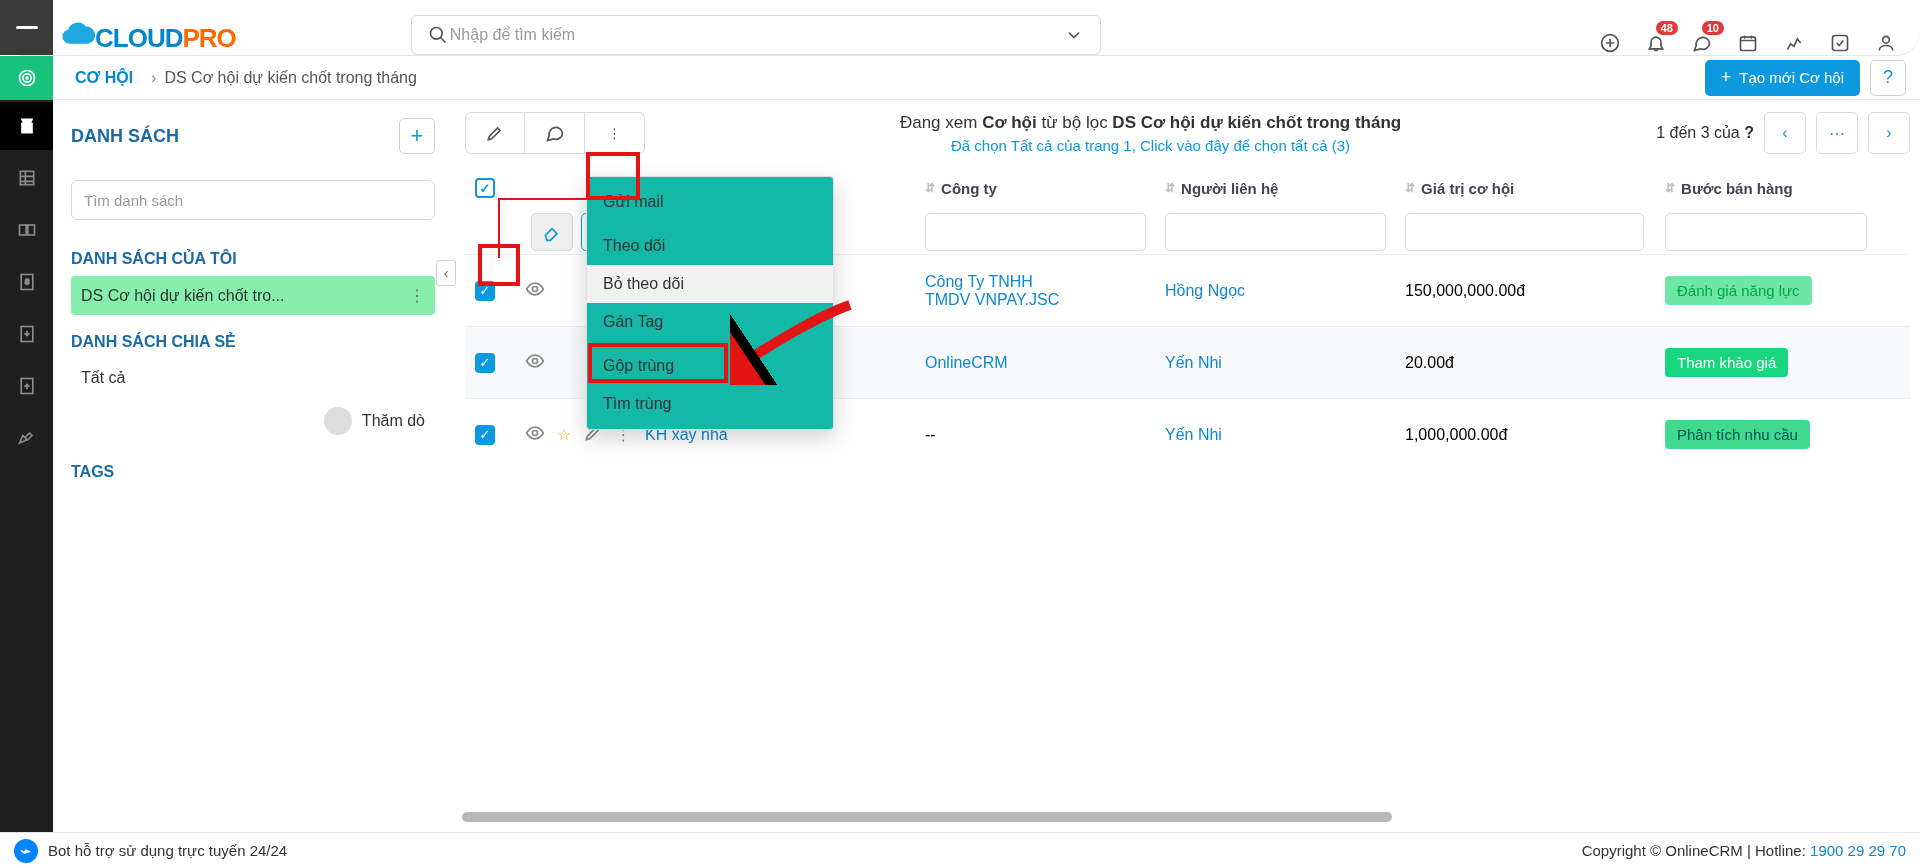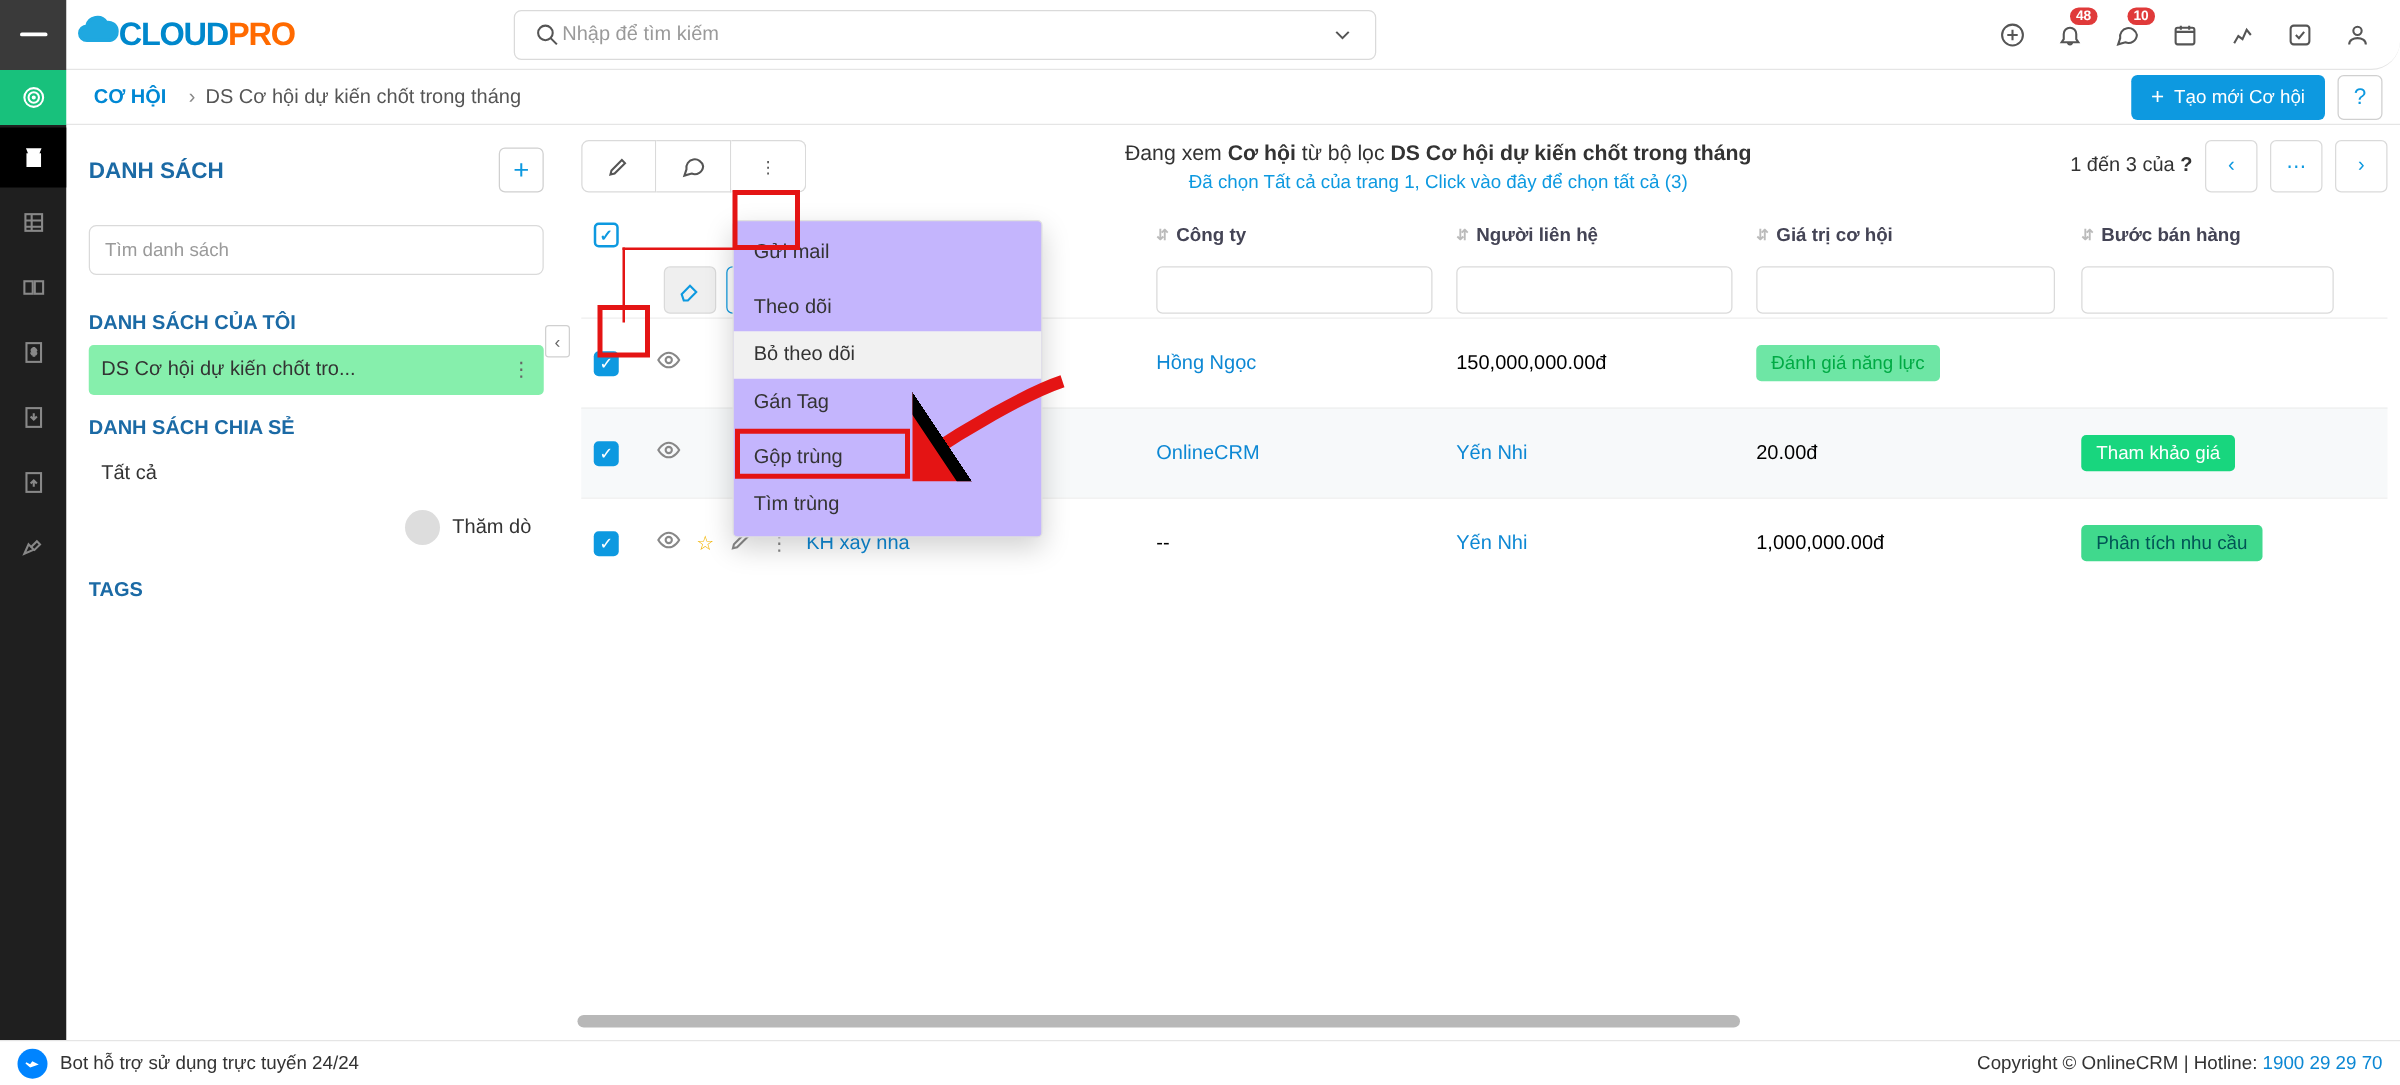--- a/index.html
+++ b/index.html
@@ -1,19 +1,19 @@
 <!DOCTYPE html>
 <html><head>
 <meta charset="utf-8">
 <style>
   * { box-sizing: border-box; margin: 0; padding: 0; font-family: Arial, Helvetica, sans-serif; }
   body { width: 1920px; height: 868px; background: #fff; overflow: hidden; position: relative; }
 
   
-  .topbar { height: 56px; display: flex; align-items: center; padding: 0 10px 0 0; border-bottom: 1px solid #e5e5e5; border-radius: 23px; }
+  .topbar { height: 56px; display: flex; align-items: flex-end; padding: 0 10px 0 0; border-bottom: 1px solid #e5e5e5; border-radius: 23px; }
   .hamburger { width: 53px; height: 56px; background: #3a3a3a; display: flex; align-items: center; justify-content: center; cursor: pointer; }
   .hamburger div { width: 22px; height: 3px; background: #fff; border-radius: 2px; }
   .hamburger .stack { display: flex; flex-direction: column; gap: 4px; }
   .logo { margin-left: 8px; font-size: 26px; font-weight: 900; letter-spacing: -1px; display: flex; align-items: center; color: #0088cc; }
   .logo .pro { color: #ff6a00; }
   .searchbox { margin-left: 175px; width: 690px; height: 40px; border: 1px solid #dadada; border-radius: 6px; display: flex; align-items: center; padding: 0 14px; color: #888; }
   .searchbox input { border: none; outline: none; flex: 1; font-size: 16px; color: #333; }
   .searchbox input::placeholder { color: #9a9a9a; }
   .top-icons { margin-left: auto; display: flex; align-items: center; gap: 22px; padding-right: 12px; }
   .tic { width: 24px; height: 24px; color: #555; position: relative; display: flex; align-items: center; justify-content: center; }
@@ -73,21 +73,21 @@
   .datarow.alt { background: #f7f9fa; }
   .chk { width: 20px; height: 20px; background: #0d99e0; border-radius: 4px; display: inline-flex; align-items: center; justify-content: center; color: #fff; font-size: 13px; margin-left: 10px; }
   .act { display: flex; align-items: center; gap: 12px; color: #888; font-size: 16px; }
   .link { color: #0d88d4; }
   .pill { padding: 6px 12px; border-radius: 4px; font-size: 15px; display: inline-block; }
   .g1 { background: #6ee6a5; color: #0a4; }
   .g2 { background: #18d67e; color: #fff; }
   .g3 { background: #40d98d; color: #055; }
 
   
-  .ddmenu { position: absolute; left: 586px; top: 176px; width: 248px; background: #c4b5fd; border: 1px solid #e0e0e0; box-shadow: 0 8px 22px rgba(0,0,0,.18); border-radius: 4px; z-index: 50; padding: 6px 0; }
+  .ddmenu { position: absolute; left: 586px; top: 176px; width: 248px; background: #14b8a6; border: 1px solid #e0e0e0; box-shadow: 0 8px 22px rgba(0,0,0,.18); border-radius: 4px; z-index: 50; padding: 6px 0; }
   .ddmenu .item { padding: 10px 16px; font-size: 16px; color: #333; cursor: pointer; }
   .ddmenu .item:hover, .ddmenu .item.hov { background: #f1f1f1; }
   .ddmenu .item.sechead { margin-top: 6px; }
 
   
   .redbox { position: absolute; border: 4px solid #e41414; pointer-events: none; z-index: 60; }
   .arrow { position: absolute; z-index: 61; }
 
   
   .footer { position: absolute; bottom: 0; left: 0; right: 0; height: 36px; border-top: 1px solid #e5e5e5; display: flex; align-items: center; padding: 0 14px; font-size: 15px; color: #333; }
@@ -346,20 +346,21 @@
           <div class="datarow">
     <div><span class="chk">✓</span></div>
     <div class="act">
       <span><svg viewBox="0 0 24 24">
                   <path d="M2 12s4-7 10-7 10 7 10 7-4 7-10 7S2 12 2 12z"></path>
                   <circle cx="12" cy="12" r="3"></circle>
                 </svg></span>
 
     </div>
     <div class="link">g Ty TNHH<br>V VNPAY.JSC</div>
+    <div class="link">Công Ty TNHH<br>TMDV VNPAY.JSC</div>
     <div class="link">Hồng Ngọc</div>
     <div>150,000,000.00đ</div>
     <div><span class="pill g1">Đánh giá năng lực</span></div>
           </div>
           <div class="datarow alt">
     <div><span class="chk">✓</span></div>
     <div class="act">
       <span><svg viewBox="0 0 24 24">
                   <path d="M2 12s4-7 10-7 10 7 10 7-4 7-10 7S2 12 2 12z"></path>
                   <circle cx="12" cy="12" r="3"></circle>

